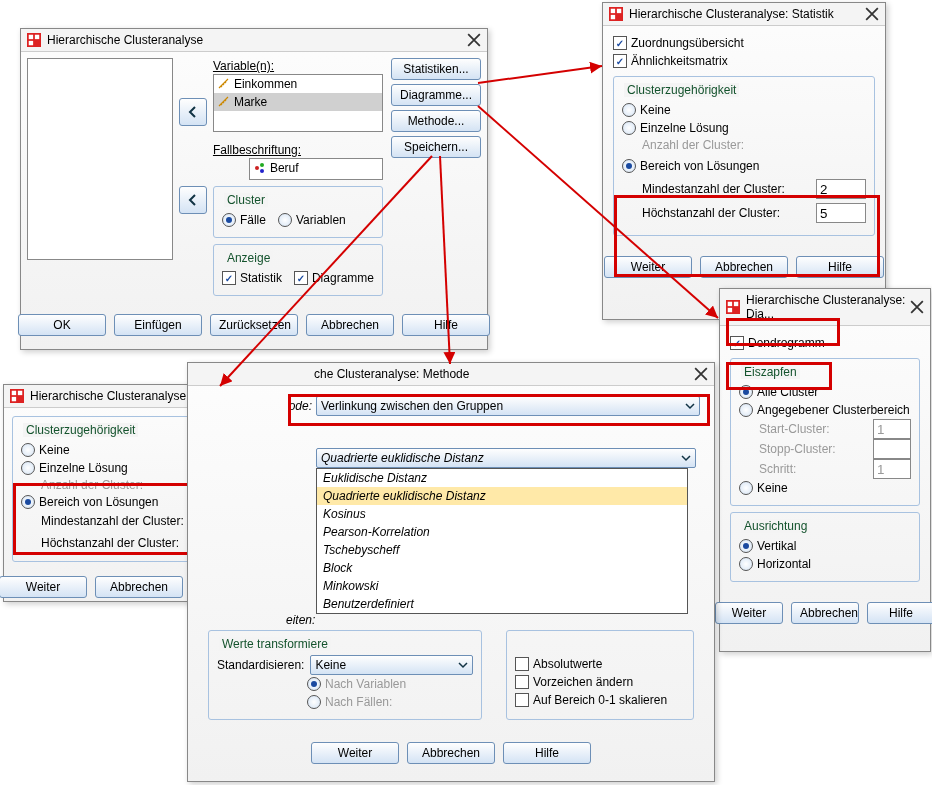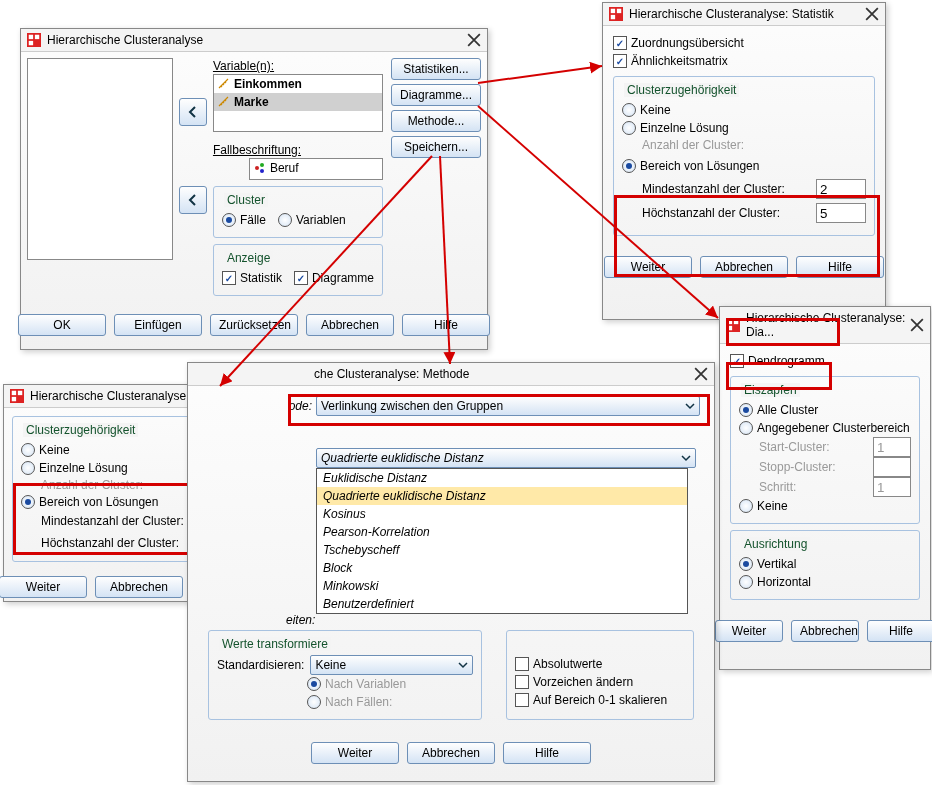--- a/index.html
+++ b/index.html
@@ -58,21 +58,21 @@
           </svg>
         </div>
       <div class="arrow-btn">
           <svg width="12" height="12" viewBox="0 0 12 12">
             <path d="M8 1L3 6L8 11" fill="none" stroke="#134" stroke-width="2"></path>
           </svg>
         </div>
     </div>
     <div style="flex:1;">
       <div class="label"><span class="underline-key">Variable(n):</span></div>
-      <div class="list-box" style="height:56px;font-weight:bold;">
+      <div class="list-box" style="height:56px;">
         <div class="list-item">
             <svg class="ruler-icon" viewBox="0 0 12 12">
               <path d="M1 10L10 1M3 8l1 1M5 6l1 1M7 4l1 1" stroke="#c80" stroke-width="1.2" fill="none"></path>
             </svg>
             <span>Einkommen</span>
           </div>
         <div class="list-item sel">
             <svg class="ruler-icon" viewBox="0 0 12 12">
               <path d="M1 10L10 1M3 8l1 1M5 6l1 1M7 4l1 1" stroke="#c80" stroke-width="1.2" fill="none"></path>
             </svg>
@@ -183,21 +183,21 @@
     </div>
   </div>
   <div class="btn-row">
     <div class="button">Weiter</div>
     <div class="button">Abbrechen</div>
     <div class="button">Hilfe</div>
   </div>
 </div>
 <div class="redbox" style="left:614px; top:195px; width:260px; height:76px;"></div>
 
-<div class="dialog" style="left:719px; top:306px; width:210px; height:362px;">
+<div class="dialog" style="left:719px; top:288px; width:210px; height:362px;">
   <div class="title-bar">
     <svg class="app-icon" viewBox="0 0 16 16">
         <rect width="16" height="16" fill="#d22"></rect>
         <rect x="2" y="2" width="5" height="5" fill="#fff"></rect>
         <rect x="9" y="2" width="5" height="5" fill="#fff"></rect>
         <rect x="2" y="9" width="5" height="5" fill="#fff"></rect>
       </svg>
     <span class="title-text">Hierarchische Clusteranalyse: Dia...</span>
     <svg class="close" viewBox="0 0 12 12">
         <path d="M1 1L11 11M11 1L1 11" stroke="#333" stroke-width="1.5"></path>

